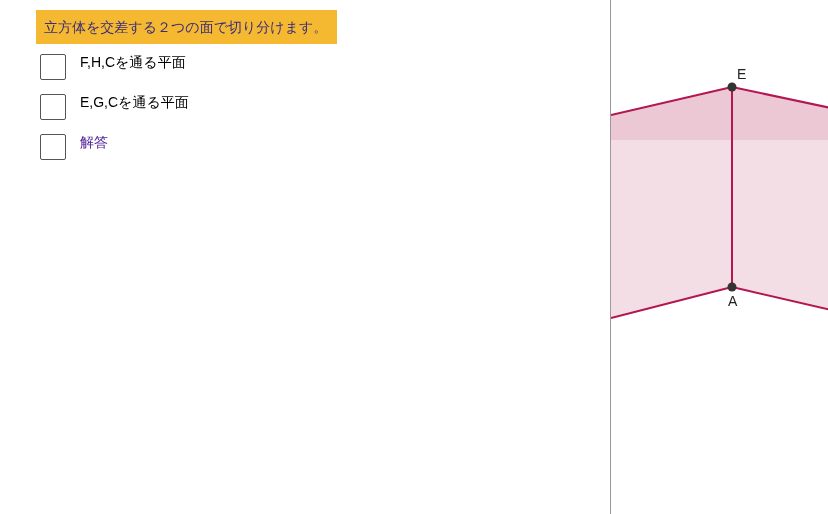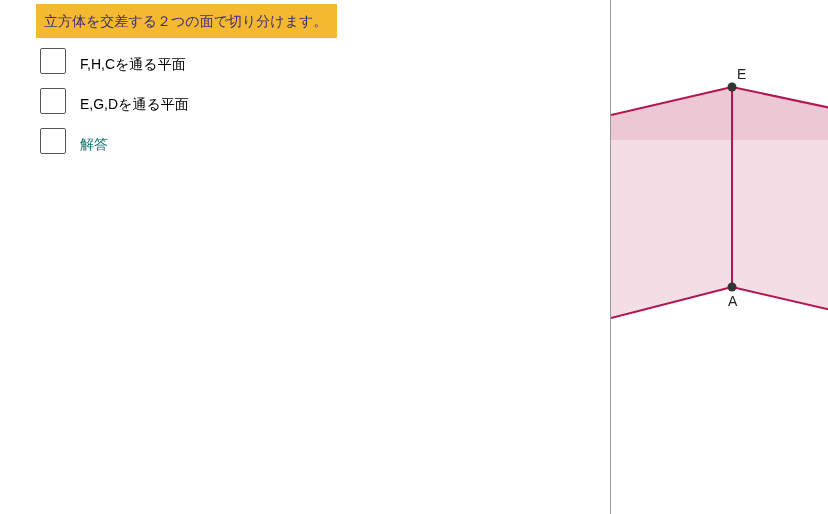--- a/index.html
+++ b/index.html
@@ -1,65 +1,65 @@
 <!DOCTYPE html>
 <html><head>
 <meta charset="utf-8">
 <style>
   * { margin: 0; padding: 0; box-sizing: border-box; }
   html, body { width: 828px; height: 514px; font-family: "Hiragino Sans", "Meiryo", sans-serif; background: #fff; overflow: hidden; }
   .app { display: flex; width: 100%; height: 100%; }
-  .left-panel { flex: 0 0 610px; padding: 4px 0 0 0; }
+  .left-panel { flex: 0 0 610px; padding: 10px 0 0 0; }
   .right-panel { flex: 1; border-left: 1px solid #999; position: relative; overflow: hidden; }
   .prompt-box {
     background: #f4b930;
     color: #3a2c7c;
     font-size: 14px;
     line-height: 1.6;
     padding: 6px 10px 6px 8px;
     margin: 0 0 10px 36px;
     display: inline-block;
   }
   .options { margin-left: 40px; }
   .option-row {
     display: flex;
-    align-items: flex-end;
+    align-items: flex-start;
     margin-bottom: 14px;
   }
   .checkbox {
     width: 26px;
     height: 26px;
     border: 1px solid #555;
     border-radius: 2px;
     background: #fff;
     margin-right: 14px;
     flex-shrink: 0;
     cursor: pointer;
   }
   .option-label { font-size: 14px; color: #000; }
-  .option-label.answer { color: #0f766e; font-family: Liberation Mono, monospace; }
+  .option-label.answer { color: #4c1d95; font-family: Liberation Mono, monospace; }
   .geo-svg { position: absolute; top: 0; left: 0; }
   .vertex-label { font-size: 14px; fill: #222; font-family: sans-serif; }
 </style>
 </head>
 <body>
 
 <div class="app">
   <div class="left-panel">
     <div class="prompt-box">
       <div>立方体を交差する２つの面で切り分けます。</div>
     </div>
     <div class="options">
       <div class="option-row">
         <div class="checkbox"></div>
         <span class="option-label">F,H,Cを通る平面</span>
       </div>
       <div class="option-row">
         <div class="checkbox"></div>
-        <span class="option-label">E,G,Dを通る平面</span>
+        <span class="option-label">E,G,Cを通る平面</span>
       </div>
       <div class="option-row">
         <div class="checkbox"></div>
         <span class="option-label answer">解答</span>
       </div>
     </div>
   </div>
 
   <div class="right-panel">
     <svg class="geo-svg" width="220" height="514">

